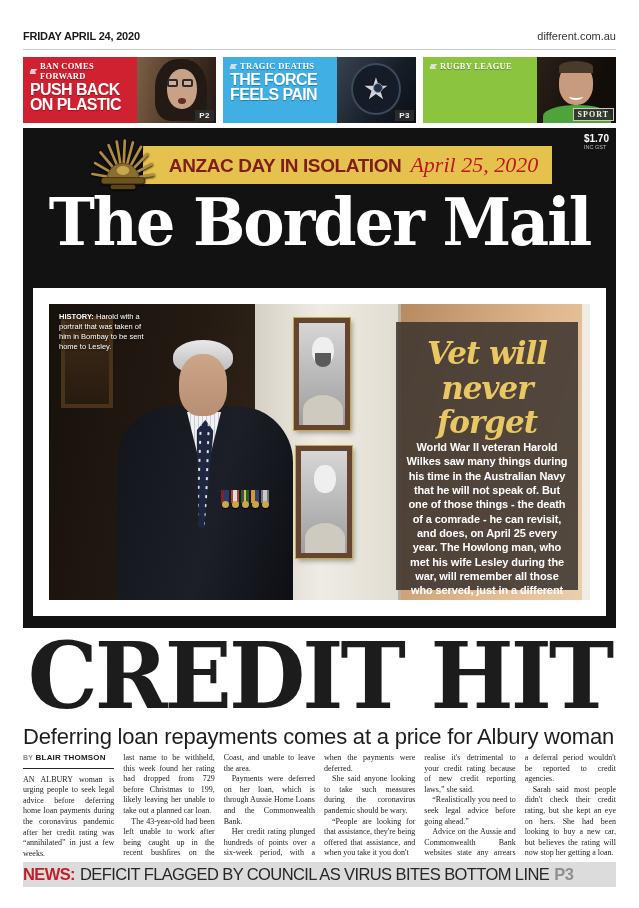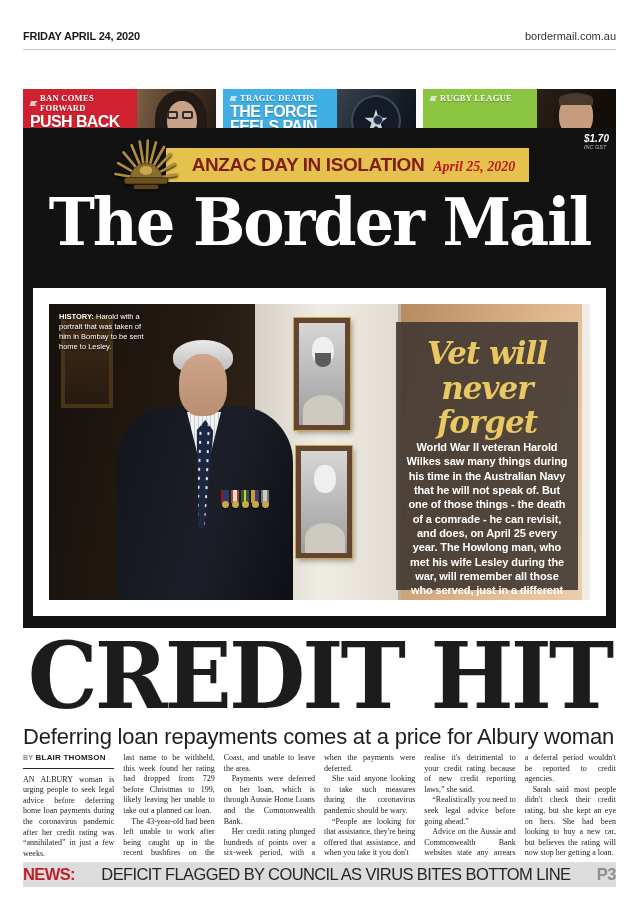--- a/index.html
+++ b/index.html
@@ -8,21 +8,21 @@
     position:relative; width:639px; height:908px; background:#fff;
     font-family:"Liberation Sans", sans-serif; overflow:hidden; margin:0 auto;
   }
   
   .topbar { position:absolute; left:23px; right:23px; top:30px; height:20px;
     border-bottom:1px solid #c9c9c9; display:flex; justify-content:space-between; align-items:flex-start;gap:44px; }
   .tb-date { font-size:11px; font-weight:bold; letter-spacing:-0.2px; color:#1a1a1a; }
   .tb-site { font-size:11px; color:#333; }
 
   
-  .teasers { position:absolute; left:23px; top:57px; width:593px; height:66px; display:flex; gap:7px;margin-top:32px; }
+  .teasers { position:absolute; left:23px; top:57px; width:593px; height:66px; display:flex; gap:7px; }
   .teaser { flex:1; display:flex; overflow:hidden; }
   .tbox { width:59%; color:#fff; padding:4px 2px 3px 7px; display:flex; flex-direction:column; }
   .t1 .tbox { background:#cf2130; }
   .t2 .tbox { background:#3fafe4; }
   .t3 .tbox { background:#8bc540; }
   .kicker { display:flex; align-items:center; gap:3px; font-family:"Liberation Serif", serif;
     font-weight:bold; font-size:8.5px; letter-spacing:0.3px; text-shadow:0 1px 1px rgba(0,0,0,.35); }
   .flag-ico { width:7px; height:5px; background:#e8e8e8; opacity:.85;
     clip-path:polygon(0 100%, 0 0, 100% 0, 72% 50%, 100% 100%); transform:skewX(-18deg); flex:0 0 auto; }
   .thead { margin-top:1px; font-size:16px; font-weight:bold; line-height:0.95;
@@ -46,28 +46,28 @@
   .tp2 .dot { position:absolute; left:36px; top:26px; width:10px; height:10px; background:#20304a; border-radius:50%; border:1px solid #8d96a2; }
   
   .tp3 { background:linear-gradient(110deg,#2a2018 0%, #120d09 70%); }
   .tp3 .face { position:absolute; left:22px; top:6px; width:34px; height:42px; background:#c79c7e; border-radius:46%; }
   .tp3 .hairline { position:absolute; left:22px; top:4px; width:34px; height:12px; background:#4a3a2c; border-radius:50% 50% 0 0; }
   .tp3 .smile { position:absolute; left:32px; top:36px; width:14px; height:7px; border-bottom:2.5px solid #fff; border-radius:50%; }
   .tp3 .hood { position:absolute; left:6px; bottom:-4px; width:68px; height:22px; background:#4fa33c; border-radius:50% 50% 0 0; }
 
   
   .mainblock { position:absolute; left:23px; top:128px; width:593px; height:500px; background:#121212; }
-  .price { position:absolute; right:7px; top:6px; color:#fff; text-align:left; line-height:1;font-style:italic; }
+  .price { position:absolute; right:7px; top:6px; color:#fff; text-align:left; line-height:1; }
   .price .pval { font-size:10px; font-weight:bold; }
   .price .pnote { font-size:5.5px; color:#bdbdbd; margin-top:1px; }
   .anzac-row { position:absolute; left:0; right:0; top:10px; display:flex; justify-content:center; align-items:center; }
   .risingsun { margin-right:-16px; position:relative; z-index:2; filter:drop-shadow(0 1px 1px #000); }
   .anzac-strip { background:#e5c24d; padding:6px 14px 6px 26px; display:flex; align-items:baseline; gap:9px; }
   .anzac-title { font-size:19px; font-weight:bold; letter-spacing:-0.4px; color:#7f1d1d; }
-  .anzac-date { font-family:"Liberation Serif", serif; font-style:italic; font-weight:bold; font-size:14px; color:#c0161f; }
+  .anzac-date { font-family:"Liberation Serif", serif; font-style:italic; font-weight:normal; font-size:22px; color:#c0161f; }
   .mast-title { position:absolute; left:0; right:0; top:52px; text-align:center;
     font-family:"DejaVu Serif", serif; font-weight:bold; font-size:62px; line-height:1.4;
     color:#fff; letter-spacing:-2px; transform:scaleY(1.05); }
 
   
   .photo-frame { position:absolute; left:10px; right:10px; top:160px; bottom:12px; background:#fff; padding:16px; }
   .photo { position:relative; width:100%; height:100%; overflow:hidden; background:#2b2118; }
   .ph-door { position:absolute; left:0; top:0; width:38%; height:100%;
     background:linear-gradient(100deg,#17110c 0%, #241a12 60%, #33261a 100%); }
   .ph-painting { position:absolute; left:12px; top:12px; width:52px; height:92px;
@@ -129,33 +129,33 @@
   .cols { position:absolute; left:23px; width:593px; top:753px; height:106px; display:flex; gap:9px; overflow:hidden; }
   .col { flex:1; font-family:"Liberation Serif", serif; font-size:8px; line-height:10.6px;
     color:#222; text-align:justify; }
   .byline { font-size:8px; font-weight:bold; color:#1a1a1a; padding-bottom:4px; margin-bottom:6px;
     border-bottom:1px solid #2a2a2a; font-family:"Liberation Sans", sans-serif; letter-spacing:0.2px; }
   .byline .by { color:#8a8a8a; font-size:7px; }
   .para + .para { text-indent:8px; }
 
   
   .newsbar { position:absolute; left:23px; right:23px; top:862px; height:25px; background:#dcdcdc;
-    display:flex; align-items:center; justify-content:space-between; gap:5px; white-space:nowrap; }
+    display:flex; align-items:center; justify-content:flex-start; gap:5px; white-space:nowrap; }
   .nb-label { color:#c01f2a; font-weight:bold; font-size:16.5px; letter-spacing:-0.6px; }
   .nb-head { color:#262626; font-weight:normal; font-size:16.5px; letter-spacing:-0.6px; }
   .nb-page { color:#8f8f8f; font-size:16.5px; font-weight:bold; letter-spacing:-0.5px; }
 </style>
 </head>
 <body>
 
 <div class="page">
 
   <div class="topbar">
     <span class="tb-date">FRIDAY APRIL 24, 2020</span>
-    <span class="tb-site">bordermail.com.au</span>
+    <span class="tb-site">different.com.au</span>
   </div>
 
   <div class="teasers">
     <div class="teaser t1">
       <div class="tbox">
         <div class="kicker">
           <span class="flag-ico"></span>
           <span>BAN COMES FORWARD</span>
         </div>
         <div class="thead">

